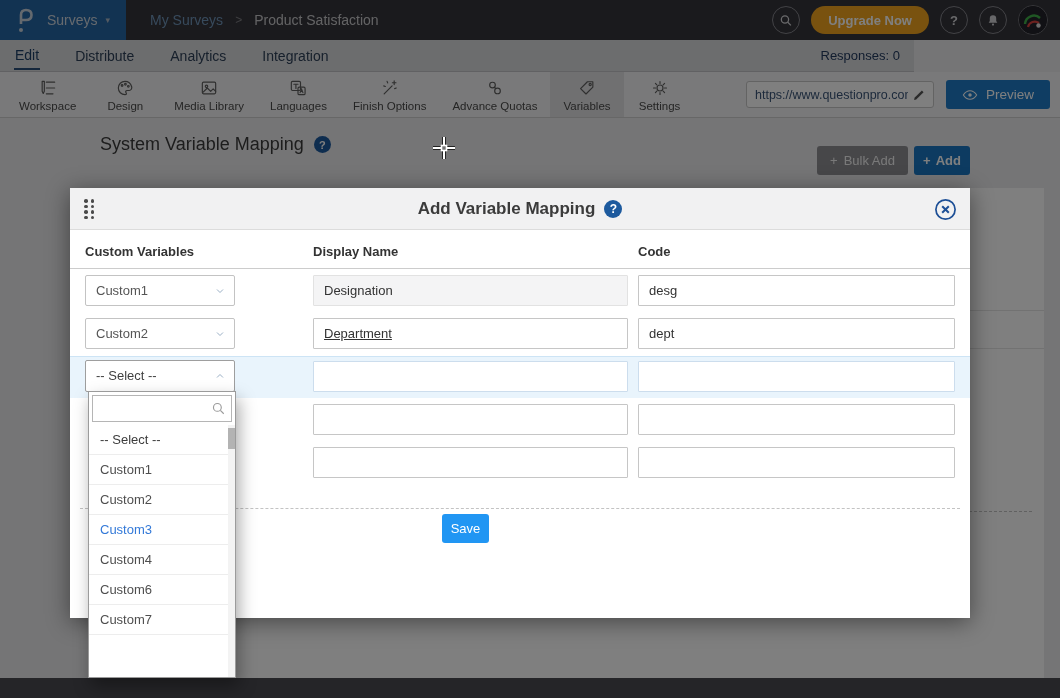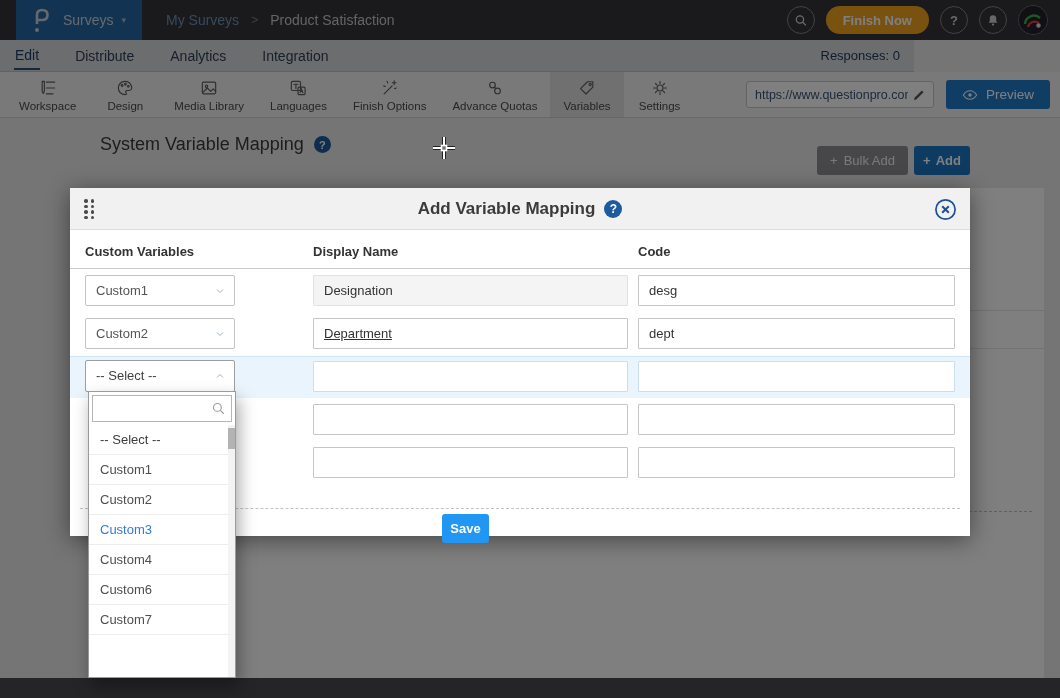--- a/index.html
+++ b/index.html
@@ -1,21 +1,21 @@
 <!DOCTYPE html>
 <html><head>
 <meta charset="utf-8">
 <style>
   html,body{margin:0;padding:0;background:#222;}
   *{box-sizing:border-box;font-family:"Liberation Sans","DejaVu Sans",sans-serif;}
   .stage{position:relative;width:1060px;height:698px;overflow:hidden;background:#ebebed;}
 
   
   .topbar{position:absolute;left:0;top:0;width:1060px;height:40px;background:#34343b;display:flex;align-items:center;}
-  .logobox{width:126px;height:40px;background:#2566a5;display:flex;align-items:center;padding-left:16px;gap:12px;flex:0 0 auto;margin-left:16px;}
+  .logobox{width:126px;height:40px;background:#2566a5;display:flex;align-items:center;padding-left:16px;gap:12px;flex:0 0 auto;}
   .logobox .menu-label{color:#ccd4dc;font-size:14px;}
   .logobox .caret{color:#a8b6c4;font-size:9px;margin-left:-4px;}
   .crumbs{display:flex;align-items:center;margin-left:24px;gap:12px;}
   .crumb-parent{color:#6f94b8;font-size:14px;}
   .crumb-sep{color:#7e7e82;font-size:12px;}
   .crumb-current{color:#c7c7c9;font-size:14px;}
   .top-right{margin-left:auto;display:flex;align-items:center;gap:11px;padding-right:12px;}
   .circ-btn{width:28px;height:28px;border-radius:50%;border:1px solid #85858b;display:flex;align-items:center;justify-content:center;color:#d3d3d6;font-size:13px;font-weight:bold;background:transparent;}
   .upgrade{height:28px;border-radius:14px;background:#f2a51e;color:#fff;font-size:13px;font-weight:bold;display:flex;align-items:center;padding:0 17px;border:none;}
   .avatar{width:30px;height:30px;border-radius:50%;overflow:hidden;border:1px solid #6f6f75;background:#1e1e24;}
@@ -46,41 +46,41 @@
   .add-btn{position:absolute;left:914px;top:146px;width:56px;height:29px;background:#1a76c2;border:none;border-radius:3px;color:#fff;font-size:13px;font-weight:bold;display:flex;align-items:center;justify-content:center;gap:5px;}
   .card{position:absolute;left:88px;top:188px;width:956px;height:490px;background:#fff;}
   .card .hline1{position:absolute;left:0;right:0;top:122px;border-top:1px solid #e4e4e4;}
   .card .hline2{position:absolute;left:0;right:0;top:160px;border-top:1px solid #e4e4e4;}
   .card .dline{position:absolute;left:12px;right:12px;top:323px;border-top:1px dashed #c2c2c2;}
 
   
   .overlay{position:absolute;inset:0;background:rgba(0,0,0,0.5);z-index:50;}
 
   
-  .modal{position:absolute;left:70px;top:188px;width:900px;height:348px;background:#fff;z-index:60;box-shadow:0 4px 22px rgba(0,0,0,0.45);}
+  .modal{position:absolute;left:70px;top:188px;width:900px;height:430px;background:#fff;z-index:60;box-shadow:0 4px 22px rgba(0,0,0,0.45);}
   .modal-header{position:relative;height:42px;background:#f1f1f2;border-bottom:1px solid #dcdcdc;}
   .drag-handle{position:absolute;left:14px;top:11px;display:grid;grid-template-columns:3.5px 3.5px;grid-auto-rows:3.5px;gap:2px 3px;}
   .drag-handle span{background:#4a4a4a;border-radius:50%;}
   .modal-title-wrap{height:42px;display:flex;align-items:center;justify-content:center;gap:9px;}
   .modal-title{font-size:17px;font-weight:bold;color:#3b3b3b;}
   .helpcirc.lg{width:18px;height:18px;font-size:12px;}
   .modal-close{position:absolute;right:13px;top:10px;width:23px;height:23px;background:none;border:none;padding:0;cursor:pointer;}
   .colhead{position:absolute;font-size:13px;font-weight:bold;color:#333;}
   .colrule{position:absolute;left:0;right:0;top:80px;border-top:1px solid #ccc;}
   .sel{position:absolute;width:150px;height:31px;border:1px solid #c3c3c3;background:#fff;border-radius:2px;font-size:13px;color:#555;line-height:29px;padding-left:10px;}
   .sel svg{position:absolute;right:8px;top:9px;stroke:#8fa6bd;fill:none;stroke-width:1.8;}
   .sel.open{border-color:#9e9e9e;color:#3f3f3f;}
   .inp{position:absolute;height:31px;border:1px solid #c6c6c6;font-size:13px;color:#333;padding:0 10px;background:#fff;outline:none;border-radius:1px;}
   .inp.display{left:243px;width:315px;}
   .inp.code{left:568px;width:317px;}
   .inp.readonly{background:#f4f4f5;border-color:#e2e2e2;}
   .row3-bg{position:absolute;left:0;right:0;top:168px;height:42px;background:#e9f4fc;border-top:1px solid #cde4f5;}
   .inp.blue{border-color:#ccdded;}
   .modal-dash{position:absolute;left:10px;right:10px;top:320px;border-top:1px dashed #c3c3c3;}
-  .save-btn{position:absolute;left:372px;top:326px;width:47px;height:29px;background:#2196f3;border:none;border-radius:3px;color:#fff;font-size:13px;font-weight:bold;display:flex;align-items:center;justify-content:center;}
+  .save-btn{position:absolute;left:372px;top:326px;width:47px;height:29px;background:#2196f3;border:none;border-radius:3px;color:#fff;font-size:13px;font-weight:normal;display:flex;align-items:center;justify-content:center;}
 
   
   .dd-panel{position:absolute;left:88px;top:391px;width:148px;height:287px;background:#fff;border:1px solid #9b9b9b;z-index:70;box-shadow:3px 8px 16px rgba(0,0,0,0.35);}
   .dd-search{position:relative;margin:3px;height:27px;}
   .dd-search input{width:100%;height:27px;border:1px solid #b5b5b5;outline:none;padding:0 26px 0 7px;font-size:13px;color:#333;}
   .dd-search svg{position:absolute;right:6px;top:6px;stroke:#9a9a9a;fill:none;stroke-width:1.5;}
   .dd-list{list-style:none;margin:0;padding:0;position:relative;}
   .dd-item{height:30px;line-height:29px;padding-left:11px;font-size:13px;color:#4e4e4e;border-bottom:1px solid #ededed;}
   .dd-item.header{color:#3c3c3c;}
   .dd-item.hl{color:#3379d8;}
@@ -109,21 +109,21 @@
       <span class="crumb-current">Product Satisfaction</span>
     </div>
     <div class="top-right">
       <button class="circ-btn">
         <svg width="15" height="15" viewBox="0 0 20 20">
             <circle cx="8.5" cy="8.5" r="5.2" stroke="#d5d5d8" stroke-width="1.8" fill="none"></circle>
             <path d="M12.5 12.5L17 17" stroke="#d5d5d8" stroke-width="1.8"></path>
           </svg>
       </button>
       <button class="upgrade">
-          <span>Finish Now</span>
+          <span>Upgrade Now</span>
         </button>
       <button class="circ-btn">
           <span>?</span>
         </button>
       <button class="circ-btn">
         <svg width="15" height="15" viewBox="0 0 24 24">
             <path d="M12 3a5.5 5.5 0 0 0-5.5 5.5v4.3L4.6 16h14.8l-1.9-3.2V8.5A5.5 5.5 0 0 0 12 3z" fill="#cfcfd3"></path>
             <circle cx="12" cy="19" r="1.8" fill="#cfcfd3"></circle>
           </svg>
       </button>

